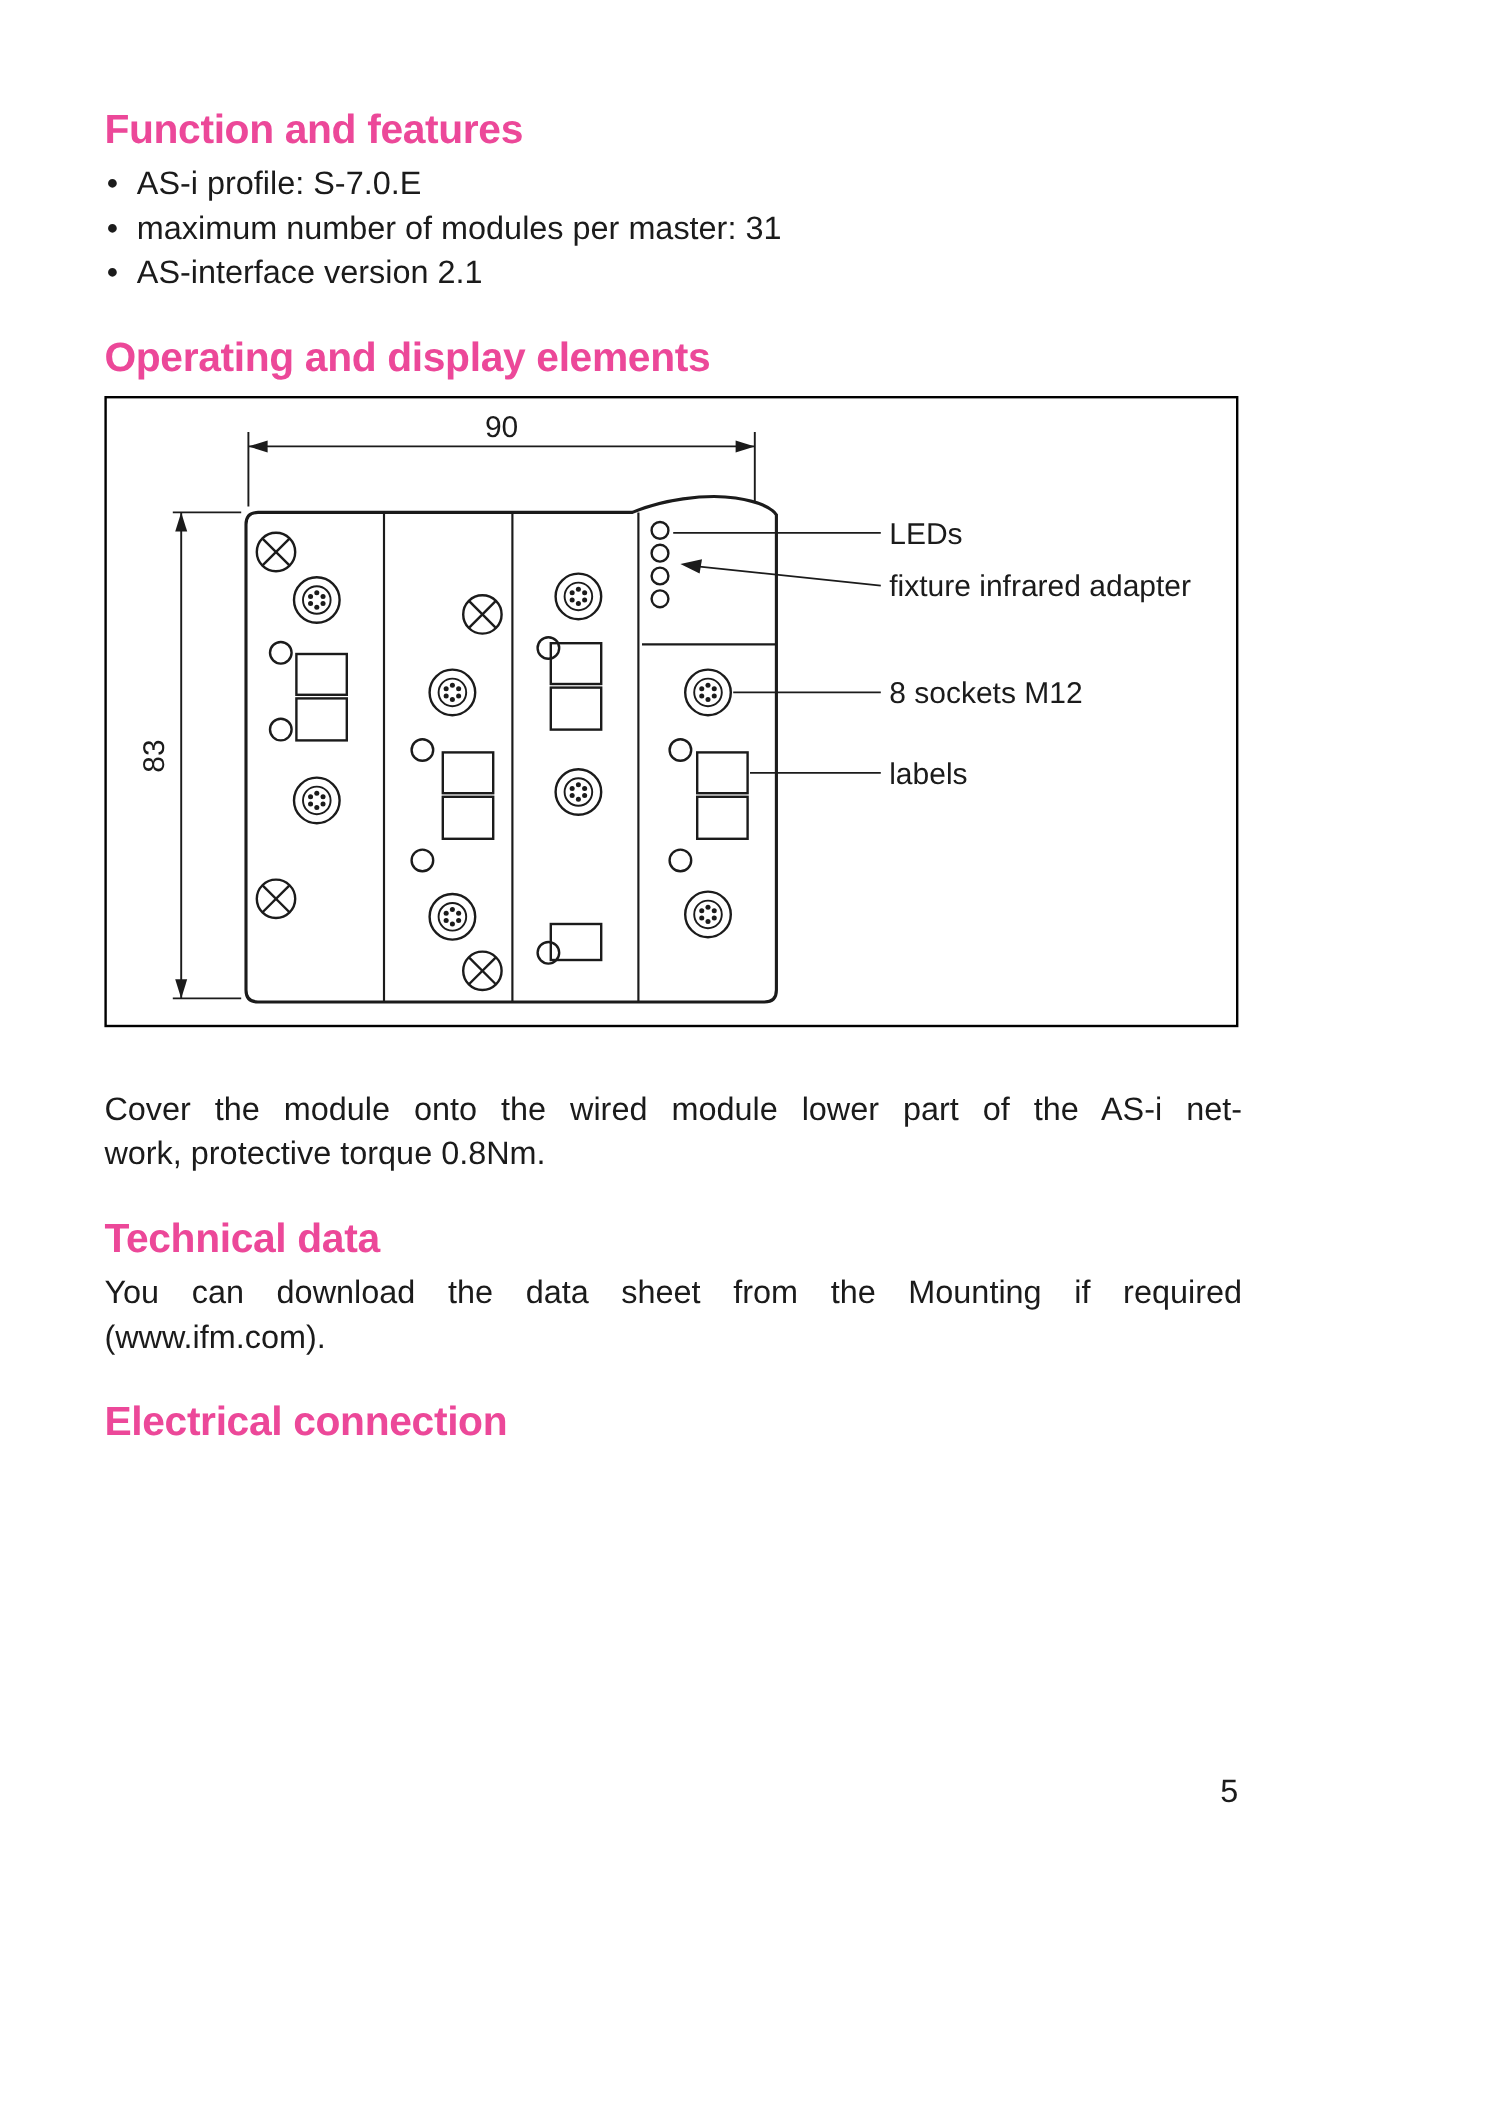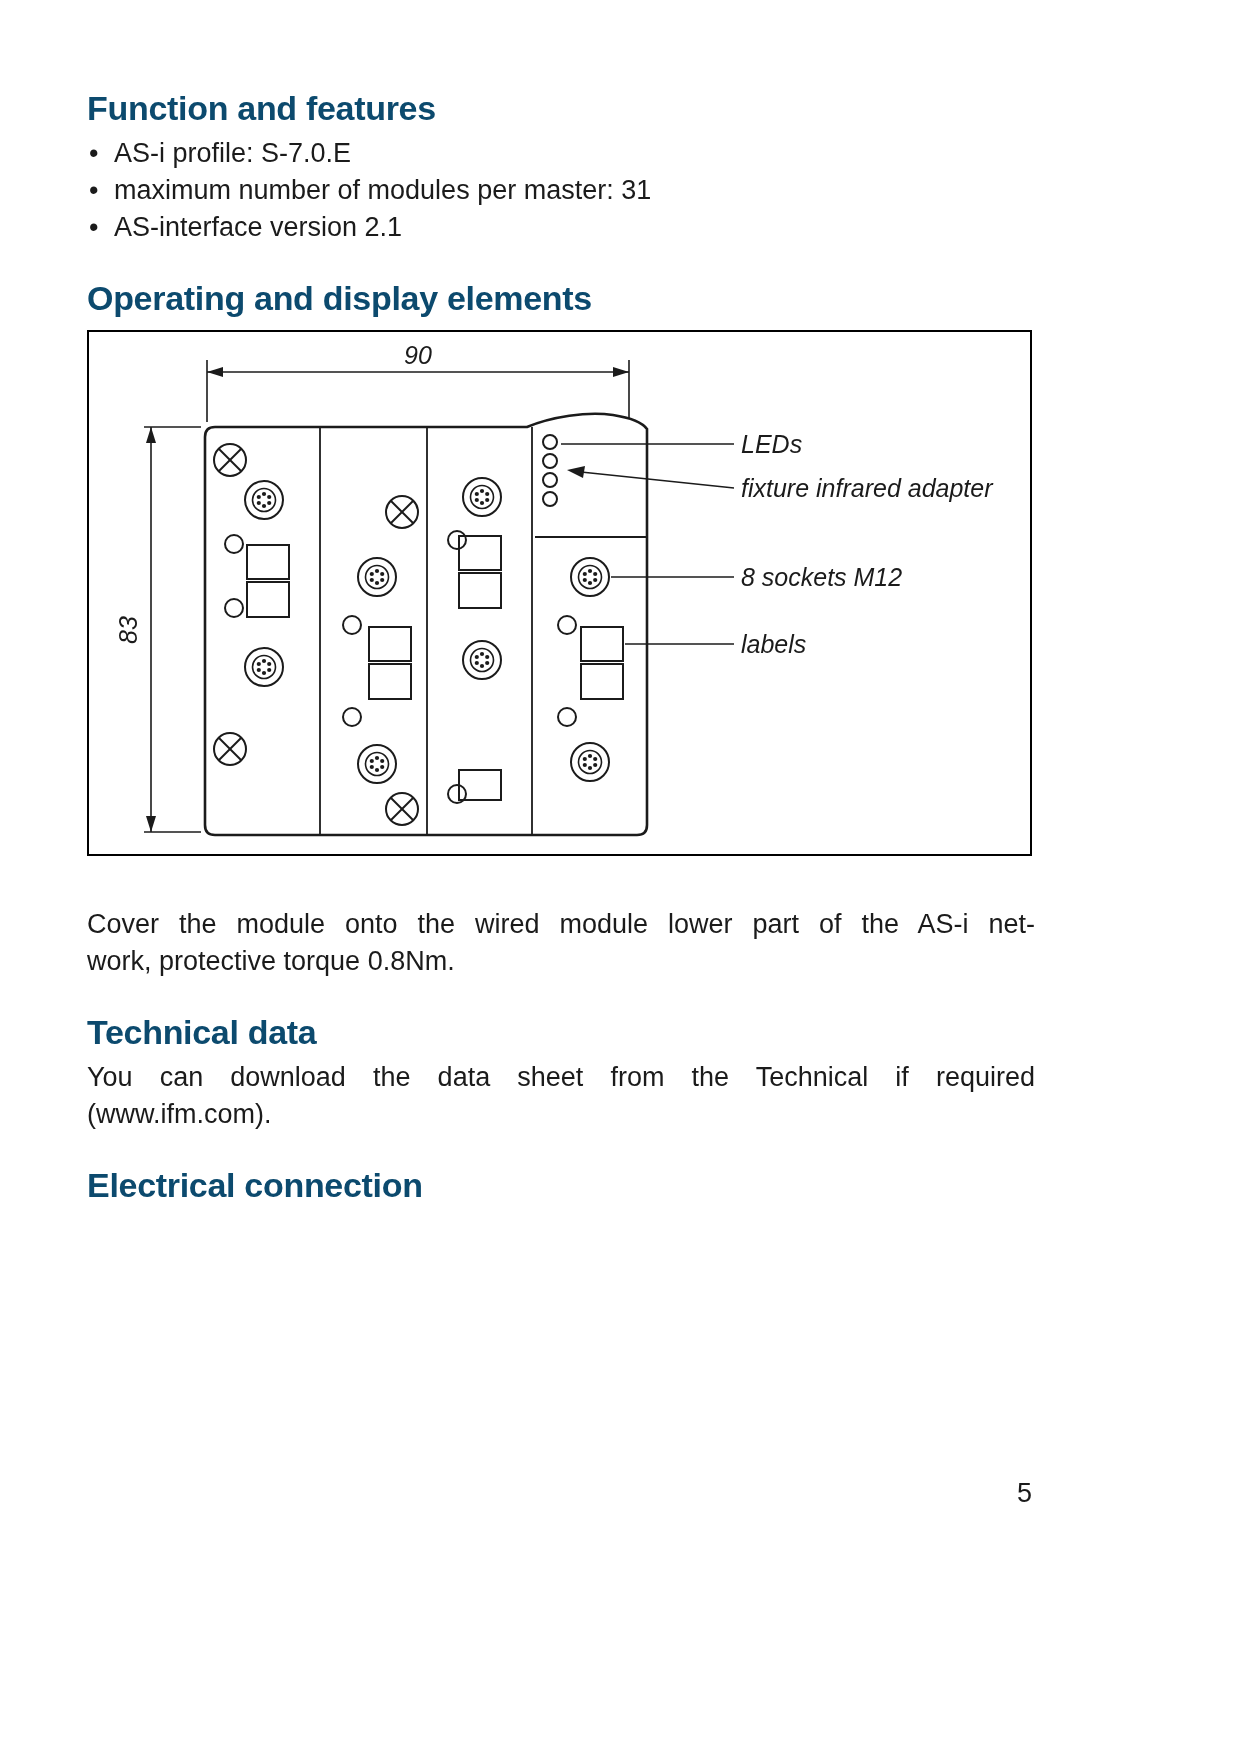--- a/index.html
+++ b/index.html
@@ -12,38 +12,37 @@
     overflow:hidden;
   }
   .page {
     position:absolute; top:0; left:0;
     width:1241px; height:1754px;
     padding:88px 0 0 87px;
   }
   .content { width:948px; }
   h1.sec {
     font-size:34px; font-weight:700; line-height:40px;
-    margin:0 0 7px 0; color:#0c4a6e;
+    margin:0 0 7px 0; color:#ec4899;
     letter-spacing:-0.3px;
   }
   ul.bullets { list-style:none; margin:0 0 32px 0; }
   ul.bullets li {
     position:relative; padding-left:27px;
     font-size:27px; line-height:37px;
   }
   ul.bullets li::before {
     content:"\2022";
     position:absolute; left:2px; top:0;
   }
   .diagram-box {
     width:945px; height:526px;
     border:2px solid #000;
     margin:12px 0 50px 0;
     background:#fff;
-    font-style:italic;
   }
   .para { margin:0 0 32px 0; }
   .tline { font-size:27px; line-height:37px; }
   .tline.just { text-align:justify; text-align-last:justify; }
   .page-number {
     position:absolute; left:1002px; top:1478px;
     width:30px; text-align:right;
     font-size:27px;
   }
   svg text { font-family:"Liberation Sans", sans-serif; }
@@ -173,21 +172,21 @@
       </svg>
     </div>
 
     <div class="para">
       <div class="tline just">Cover the module onto the wired module lower part of the AS-i net-</div>
       <div class="tline">work, protective torque 0.8Nm.</div>
     </div>
 
     <h1 class="sec">Technical data</h1>
     <div class="para">
-      <div class="tline just">You can download the data sheet from the Technical if required</div>
+      <div class="tline just">You can download the data sheet from the Mounting if required</div>
       <div class="tline">(www.ifm.com).</div>
     </div>
 
     <h1 class="sec">Electrical connection</h1>
 
   </div>
 
   <div class="page-number">5</div>
 </div>
 

